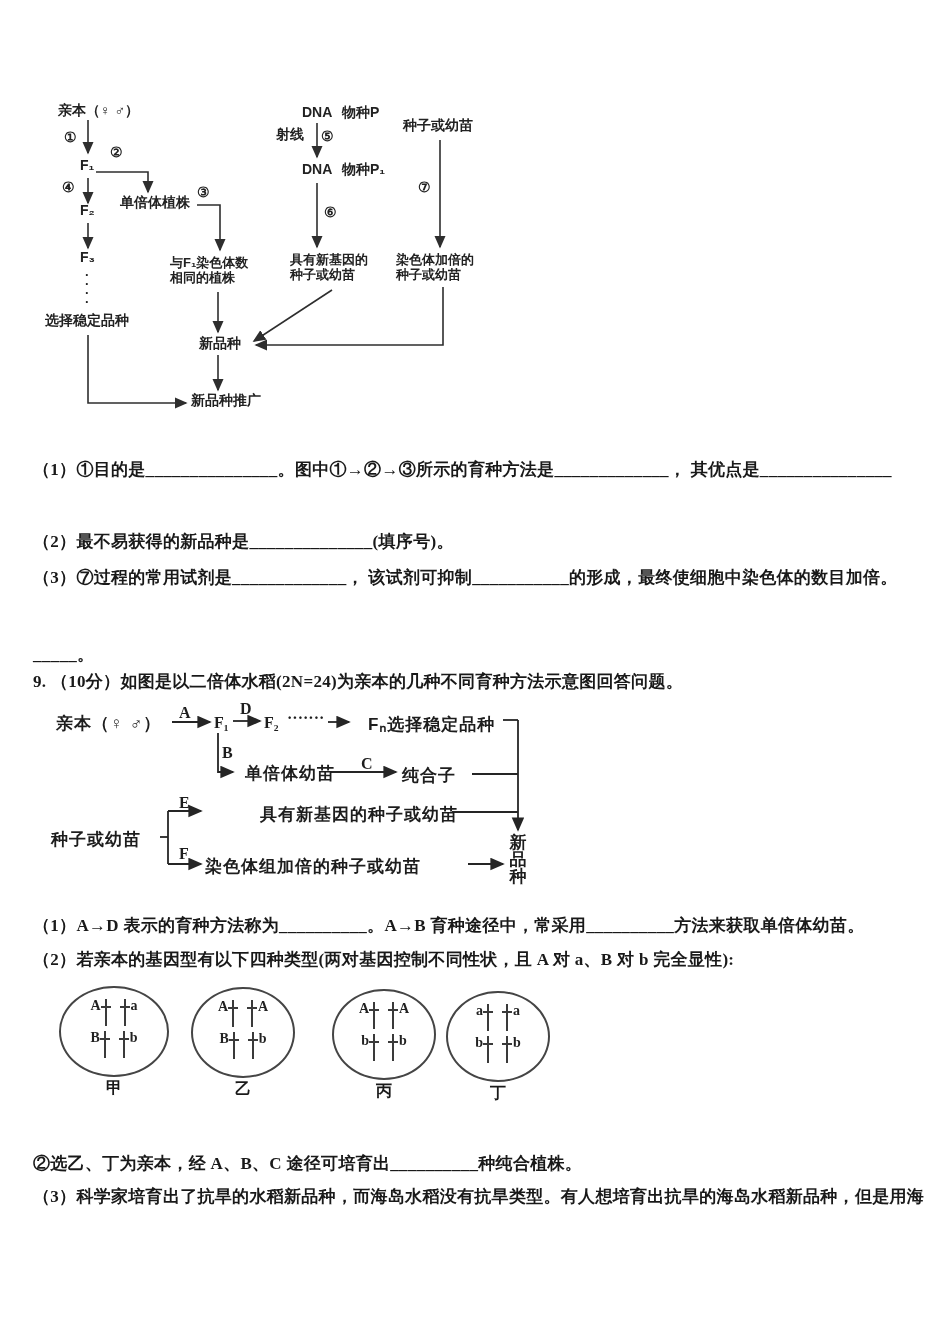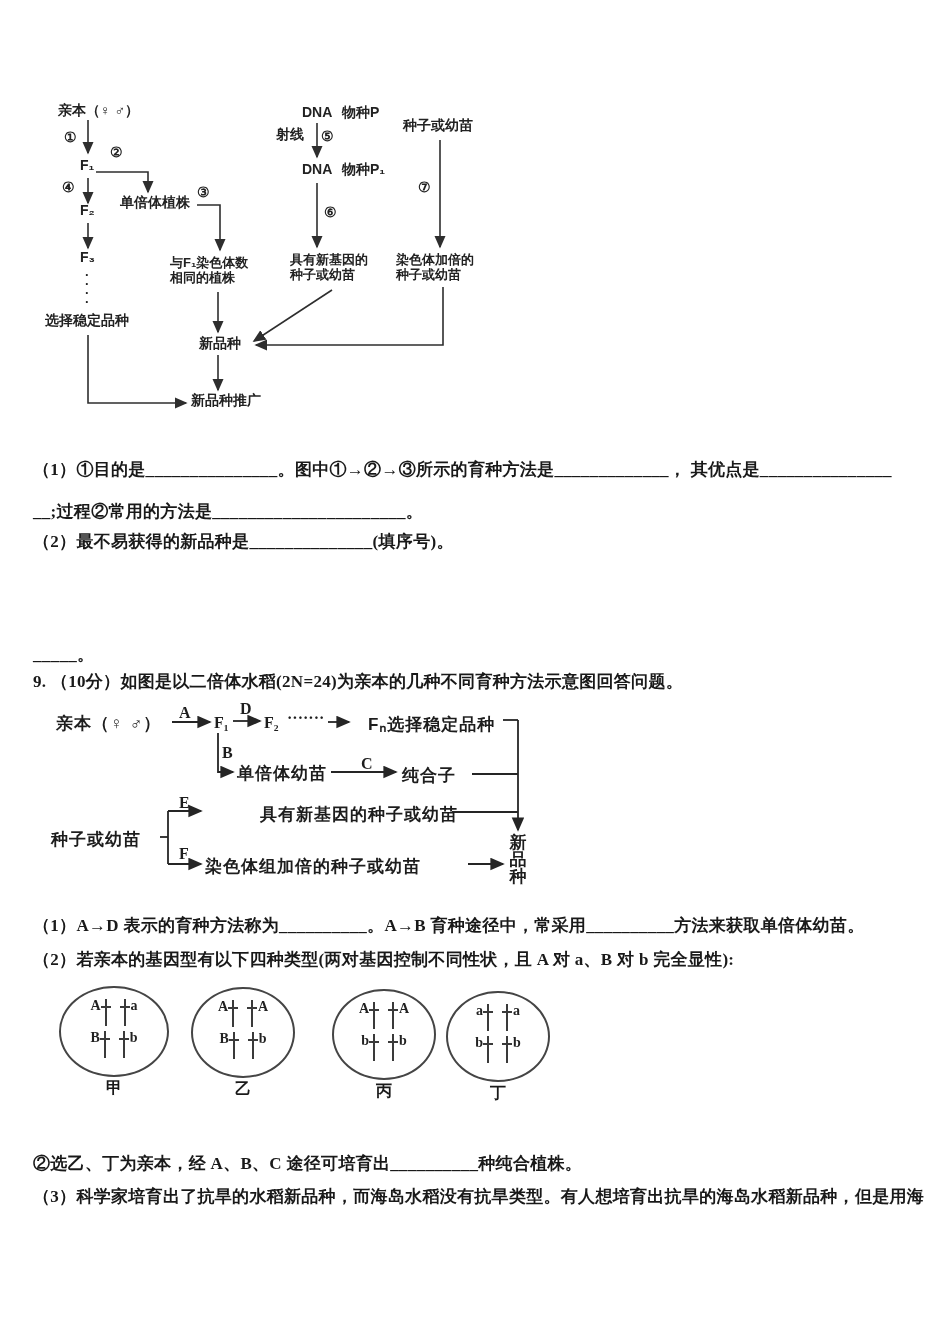--- a/index.html
+++ b/index.html
@@ -97,22 +97,22 @@
     </div>
     <div class="d1label" style="left:363px;top:23px;">种子或幼苗</div>
     <div class="d1label" style="left:378px;top:85px;">⑦</div>
     <div class="d1label d1small center2" style="left:356px;top:157px;width:95px;">
       <span>染色体加倍的</span><br>
       <span>种子或幼苗</span>
     </div>
   </div>
 
   <div class="tline" style="top:458px;">（1）①目的是_______________。图中①→②→③所示的育种方法是_____________， 其优点是_______________</div>
-  <div class="tline" style="top:500px;">__;过程②常用的方法是______________________。</div>
   <div class="tline" style="top:530px;">（2）最不易获得的新品种是______________(填序号)。</div>
+  <div class="tline" style="top:566px;">（3）⑦过程的常用试剂是_____________， 该试剂可抑制___________的形成，最终使细胞中染色体的数目加倍。</div>
   <div class="tline" style="top:643px;">_____。</div>
   <div class="tline" style="top:670px;">9. （10分）如图是以二倍体水稻(2N=24)为亲本的几种不同育种方法示意图回答问题。</div>
 
   <div class="diag" style="left:40px;top:695px;width:510px;height:200px;">
     <svg class="wires" width="510" height="200" viewBox="0 0 510 200">
       <defs>
         <marker id="ah2" markerWidth="9" markerHeight="9" refX="7" refY="3.5" orient="auto">
           <path d="M0,0 L8,3.5 L0,7 z" fill="#252525"></path>
         </marker>
       </defs>
@@ -134,21 +134,21 @@
       </g>
     </svg>
     <div class="d2label" style="left:16px;top:17px;">亲本（♀ ♂）</div>
     <div class="d2ltr" style="left:139px;top:9px;">A</div>
     <div class="d2ltr" style="left:174px;top:19px;">F₁</div>
     <div class="d2ltr" style="left:200px;top:5px;">D</div>
     <div class="d2ltr" style="left:224px;top:19px;">F₂</div>
     <div class="d2ltr" style="left:247px;top:14px;">·······</div>
     <div class="d2label" style="left:328px;top:17px;">Fₙ选择稳定品种</div>
     <div class="d2ltr" style="left:182px;top:49px;">B</div>
-    <div class="d2label" style="left:197px;top:67px;">单倍体幼苗</div>
+    <div class="d2label" style="left:205px;top:67px;">单倍体幼苗</div>
     <div class="d2ltr" style="left:321px;top:60px;">C</div>
     <div class="d2label" style="left:362px;top:69px;">纯合子</div>
     <div class="d2ltr" style="left:139px;top:99px;">E</div>
     <div class="d2label" style="left:172px;top:108px;margin-left:48px;">具有新基因的种子或幼苗</div>
     <div class="d2label" style="left:11px;top:133px;">种子或幼苗</div>
     <div class="d2ltr" style="left:139px;top:150px;">F</div>
     <div class="d2label" style="left:165px;top:160px;">染色体组加倍的种子或幼苗</div>
     <div class="d2label vtext" style="left:468px;top:139px;">新品种</div>
   </div>
 

